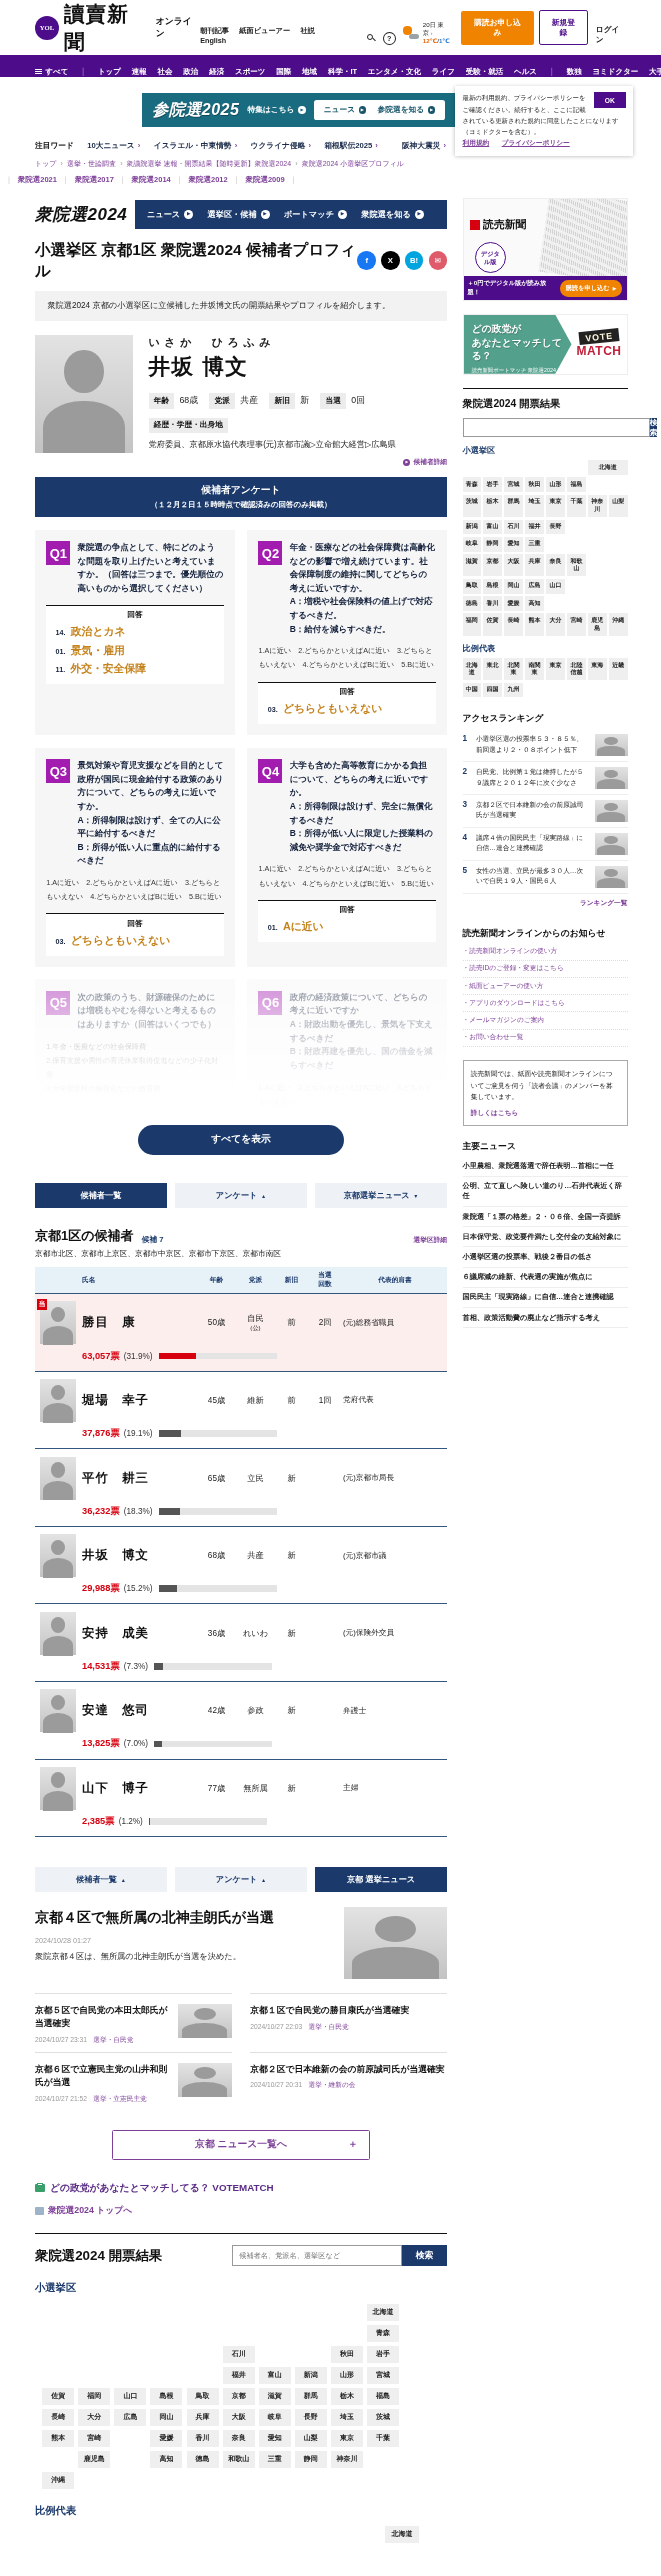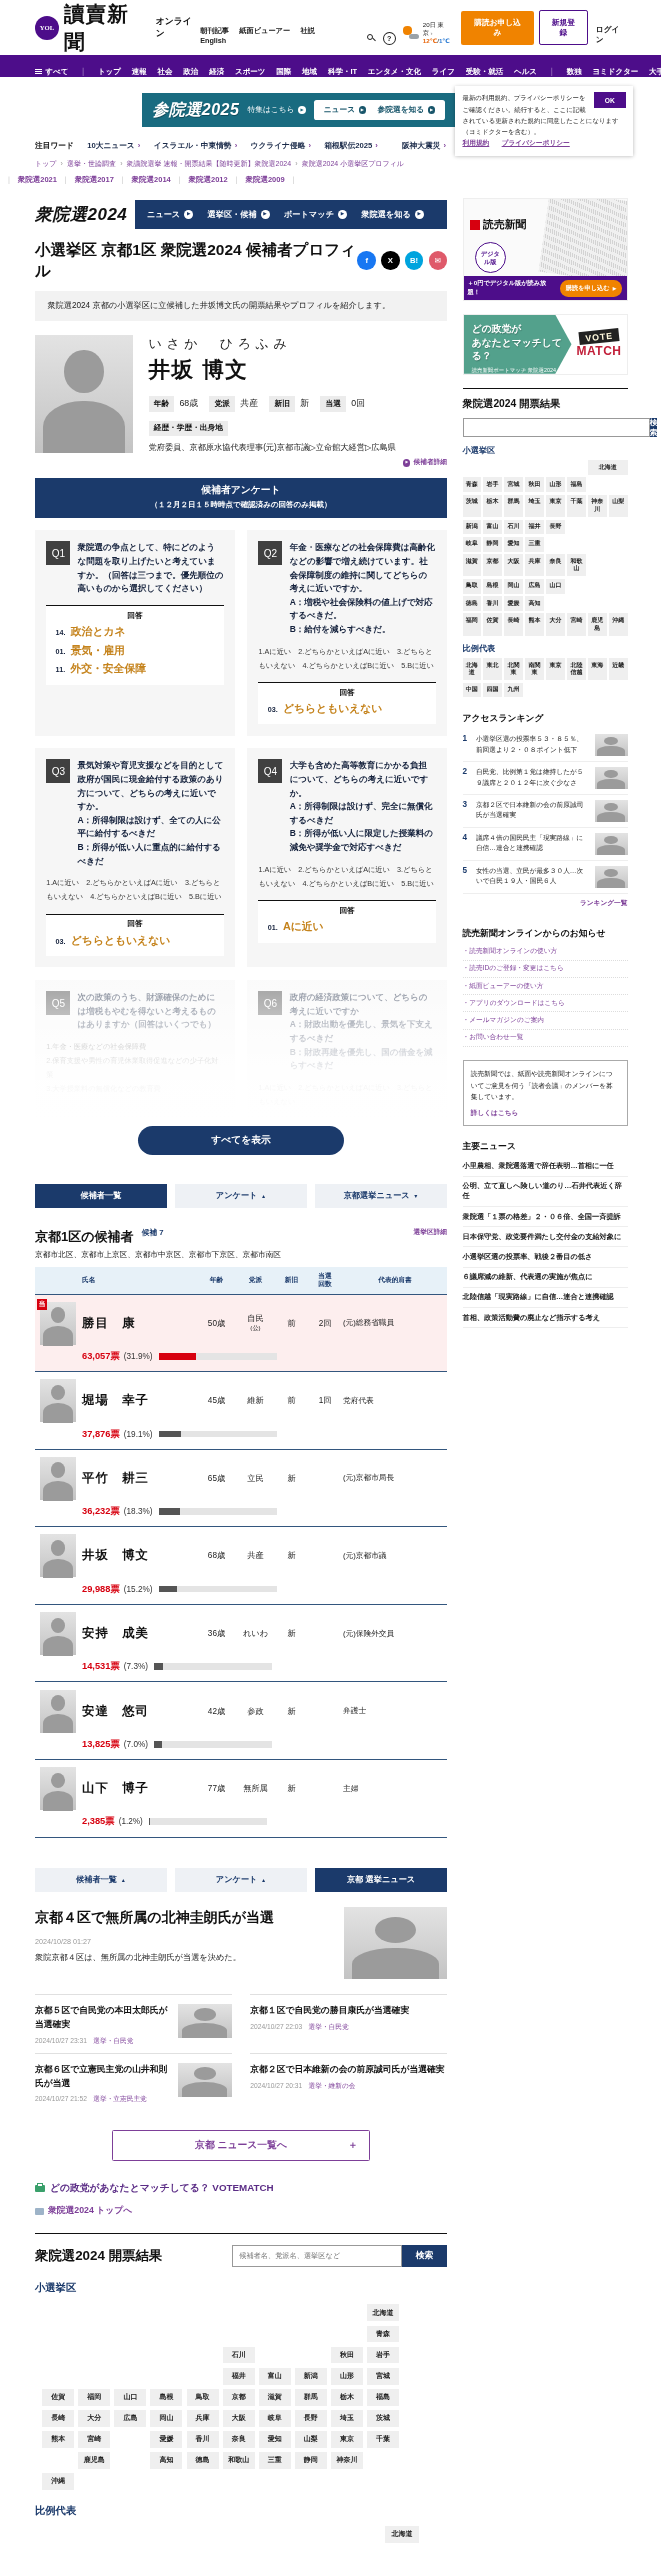--- a/index.html
+++ b/index.html
@@ -31,21 +31,21 @@
 .pnav{background:#4d0d8a;height:21.6px}
 .pnav .c{display:flex;align-items:flex-end;height:100%}
 .pnav a{color:#fff;font-size:7.5px;font-weight:700;margin-right:10.8px;white-space:nowrap;display:inline-flex;align-items:center}
 .pnav .sep{color:rgba(255,255,255,.55);margin-right:10.8px}
 .hbg{display:inline-block;width:6.7px;height:4.6px;border-top:1px solid #fff;border-bottom:1px solid #fff;position:relative;margin-right:3.6px}
 .hbg::after{content:"";position:absolute;left:0;right:0;top:0.8px;height:1px;background:#fff}
 
 .banner-wrap{margin-top:16.5px}
 .teal{margin-left:107px;width:387px;height:34px;background:#196b80;display:flex;align-items:center;padding:0 10.3px;gap:8.2px}
 .tb-title{color:#fff;font-size:16px;font-weight:900;font-style:italic;letter-spacing:0.5px;text-shadow:0.5px 0.5px 0 rgba(0,0,0,.3)}
-.tb-sub{color:#fff;font-weight:400;font-size:7.7px;display:flex;align-items:center}
+.tb-sub{color:#fff;font-weight:700;font-size:7.7px;display:flex;align-items:center}
 .wcir{display:inline-block;width:8.2px;height:8.2px;border-radius:50%;background:#fff;color:#196b80;font-size:4.1px;line-height:8.2px;text-align:center;margin-left:3.6px}
 .tb-pill{background:#fff;border-radius:2.6px;padding:5.2px 9.3px;display:flex;gap:11.3px;font-weight:800;color:#19566b;font-size:7.7px}
 .tb-pill span{display:inline-flex;align-items:center}
 .tcir{display:inline-block;width:7.7px;height:7.7px;border-radius:50%;background:#19566b;color:#fff;font-size:4.1px;line-height:7.7px;text-align:center;margin-left:3.6px;font-style:normal}
 
 .kw-row{margin-top:14.4px;font-size:7.7px;display:flex;gap:13.4px;align-items:center}
 .kw-label{font-weight:800;color:#111}
 .kw-row a{color:#1b2b4a;font-weight:800}
 .kwa{color:#7d3f98;margin-left:3.1px;font-weight:800}
 .bc-row{font-size:7px;margin-top:7.2px}
@@ -68,53 +68,53 @@
 h1{font-size:15.5px;font-weight:800;color:#111}
 .share{display:flex;gap:5.2px}
 .share a{width:18.5px;height:18.5px;border-radius:50%;color:#fff;display:flex;align-items:center;justify-content:center;font-weight:800;font-size:7.7px}
 .intro{background:#f2f2f2;padding:9.3px 12.4px;font-size:8.2px;color:#222}
 
 .profile{display:flex;gap:15.5px;margin:14.4px 0 2.1px}
 .sil{background:linear-gradient(180deg,#e3e3e3,#c3c3c3);position:relative;overflow:hidden}
 .sil::before{content:"";position:absolute;width:40%;height:36%;left:30%;top:13%;background:#9b9b9b;border-radius:50%}
 .sil::after{content:"";position:absolute;width:84%;height:46%;left:8%;top:56%;background:#9b9b9b;border-radius:48% 48% 0 0}
 .p-photo{width:98px;height:118px;flex:0 0 98px}
-.furi{font-size:13px;font-weight:400;letter-spacing:4.6px;color:#222}
+.furi{font-size:11px;font-weight:700;letter-spacing:4.6px;color:#222}
 .p-name{font-size:21.6px;font-weight:800;color:#111;margin:2.1px 0 12.4px;letter-spacing:1.5px}
 .attr-row{display:flex;align-items:center;gap:5.2px;margin-bottom:9.3px}
 .attr-label{background:#ececec;font-weight:800;padding:2.6px 5.2px;font-size:7.7px;display:inline-block;color:#111}
 .attr-val{margin-right:6.2px;font-size:8.8px}
 .career{font-size:8.2px;margin-top:6.2px;color:#222}
 .p-detail{text-align:right;margin:3.1px 0 10.3px}
 .p-detail a{color:#7d3f98;font-size:6.7px;font-weight:700;display:inline-flex;align-items:center}
 .cir2{display:inline-block;width:7.2px;height:7.2px;border-radius:50%;background:#7d3f98;color:#fff;font-size:3.6px;line-height:7.2px;text-align:center;margin-right:3.1px;font-style:normal}
 
 .q-head{background:#1b3a6b;color:#fff;text-align:center;padding:6.7px 0 7.7px}
 .qh1{font-size:9.8px;font-weight:800}
 .qh2{font-size:7.5px;font-weight:700;margin-top:2.6px}
 .q-wrap{position:relative;padding-bottom:46px}
 .q-grid{display:grid;grid-template-columns:1fr 1fr;gap:12.4px;margin-top:12.4px}
 .q-card{background:#f6f6f6;padding:11.3px;position:relative}
 .q-top{display:flex;gap:7.2px}
-.q-badge{flex:0 0 24px;height:24px;background:#404040;color:#fff;font-weight:400;font-size:10px;display:flex;align-items:center;justify-content:center}
+.q-badge{flex:0 0 24px;height:24px;background:#a21caf;color:#fff;font-weight:700;font-size:13px;display:flex;align-items:center;justify-content:center}
 .q-text{font-weight:800;font-size:8.5px;line-height:1.6;color:#14213c}
 .q-opts{font-size:7.2px;color:#333;margin-top:8.2px;line-height:1.95;white-space:pre-line}
 .q-ans{background:#fff;border-top:0.8px solid #111;margin-top:9.3px;padding:4.6px 9.3px 8.2px}
 .q-ans-h{text-align:center;font-weight:800;font-size:7.7px;color:#111}
 .ans-row{font-size:10.8px;font-weight:800;color:#c5831c;margin-top:4.6px}
 .ans-num{font-size:7.2px;color:#14213c;margin-right:5.2px;font-weight:800}
 .q-fade::after{content:"";position:absolute;inset:0;background:linear-gradient(180deg,rgba(255,255,255,.5) 0%,rgba(255,255,255,.94) 70%,#fff 100%)}
 .show-all{position:absolute;left:50%;bottom:11.3px;transform:translateX(-50%);background:#1b3a6b;color:#fff;border:none;border-radius:15.5px;padding:8.2px 0;width:206px;font-size:9.8px;font-weight:800;z-index:5;cursor:pointer}
 
 .tabs{display:flex;gap:8.2px;margin-top:17.5px}
 .tab{flex:1;text-align:center;background:#eef1f5;color:#1b3a6b;font-weight:800;font-size:8.2px;padding:6.7px 0;cursor:pointer}
 .tab .tri{font-size:5.2px;margin-left:3.6px}
 .tab.active{background:#1b3a6b;color:#fff}
 
-.d-head{display:flex;align-items:flex-start;gap:8.2px;margin:19.6px 0 4.1px}
+.d-head{display:flex;align-items:flex-end;gap:8.2px;margin:19.6px 0 4.1px}
 .d-head h2{font-size:13px;font-weight:800;color:#111}
 .d-count{color:#1b3a6b;font-weight:800;font-size:7.7px}
 .d-link{margin-left:auto;color:#7d3f98;font-size:6.7px;font-weight:700}
 .d-areas{font-size:7.7px;margin-bottom:7.2px}
 .t-head{display:grid;grid-template-columns:47px 116px 37px 41px 31px 36px 1fr;background:#e7f1f8;color:#1b3a6b;font-size:6.7px;font-weight:700;padding:4.6px 0;align-items:center}
 .t-head span{text-align:center;line-height:1.3}
 .t-head .h-name{text-align:left}
 .c-row{border-top:0.5px solid #33567e;padding:7.2px 0 8.2px}
 .c-row:last-child{border-bottom:0.5px solid #33567e}
 .c-row.winner{background:#fdeeee}
@@ -838,20 +838,20 @@
 
   <section class="smajor">
     <h3>主要ニュース</h3>
     <ul id="major">
           <li>小里農相、衆院選落選で辞任表明…首相に一任</li>
           <li>公明、立て直しへ険しい道のり…石井代表近く辞任</li>
           <li>衆院選「１票の格差」２・０６倍、全国一斉提訴</li>
           <li>日本保守党、政党要件満たし交付金の支給対象に</li>
           <li>小選挙区選の投票率、戦後２番目の低さ</li>
           <li>６議席減の維新、代表選の実施が焦点に</li>
-          <li>北陸信越「現実路線」に自信…連合と連携確認</li>
+          <li>国民民主「現実路線」に自信…連合と連携確認</li>
           <li>首相、政策活動費の廃止など指示する考え</li>
         </ul>
   </section>
 
 </aside>
 </div>
 
 
 </body></html>

